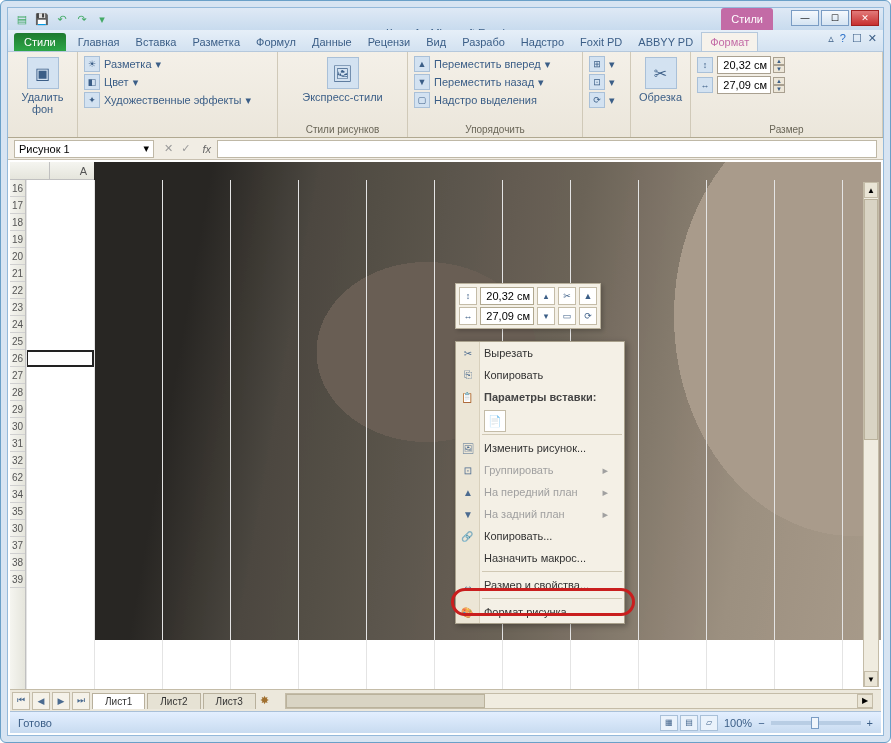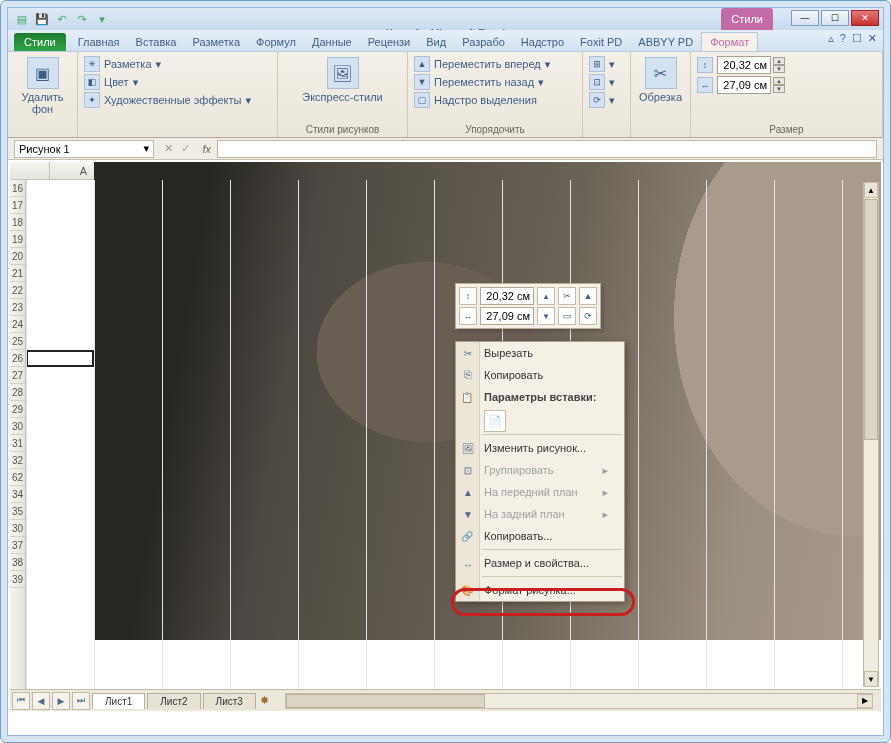--- a/index.html
+++ b/index.html
@@ -382,20 +382,23 @@
         </div>
     <div class="ctx-item disabled">
           <span class="ci">▼</span>
           <span>На задний план</span>
           <span style="margin-left:auto">▸</span>
         </div>
     <div class="ctx-item">
           <span class="ci">🔗</span>
           <span>Копировать...</span>
         </div>
+    <div class="ctx-item">
+          <span>Назначить макрос...</span>
+        </div>
     <div class="ctx-sep"></div>
     <div class="ctx-item">
           <span class="ci">↔</span>
           <span>Размер и свойства...</span>
         </div>
     <div class="ctx-sep"></div>
     <div class="ctx-item">
           <span class="ci">🎨</span>
           <span>Формат рисунка...</span>
         </div>
@@ -419,15 +422,31 @@
     <div class="sheet-tab inactive">Лист2</div>
     <div class="sheet-tab inactive">Лист3</div>
     <span style="margin-left:4px;color:#a07030">✸</span>
     <div class="hscroll">
       <div class="arr l">◀</div>
       <div class="thumb"></div>
       <div class="arr r">▶</div>
     </div>
   </div>
 
+  <div class="status-bar">
+    <span>Готово</span>
+    <div class="zoom">
+      <span class="view-btns">
+        <span>▦</span>
+        <span>▤</span>
+        <span>▱</span>
+      </span>
+      <span>100%</span>
+      <span>−</span>
+      <div class="slider">
+            <div class="th"></div>
+          </div>
+      <span>+</span>
+    </div>
+  </div>
 
 </div>
 </div>
 
 </body></html>

